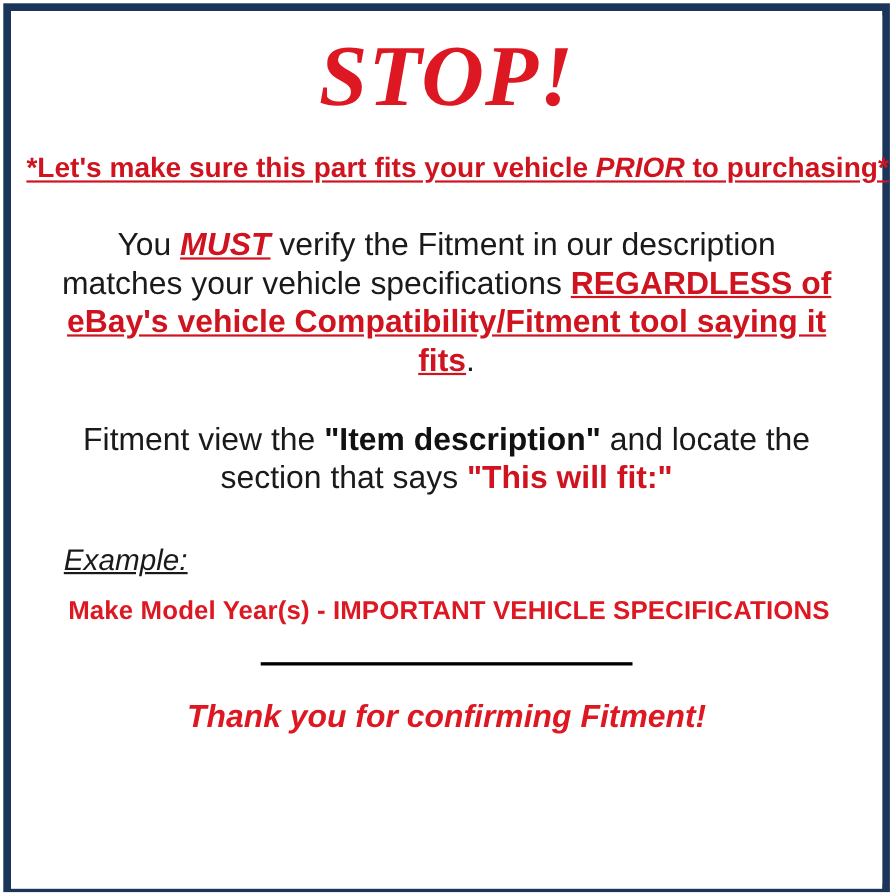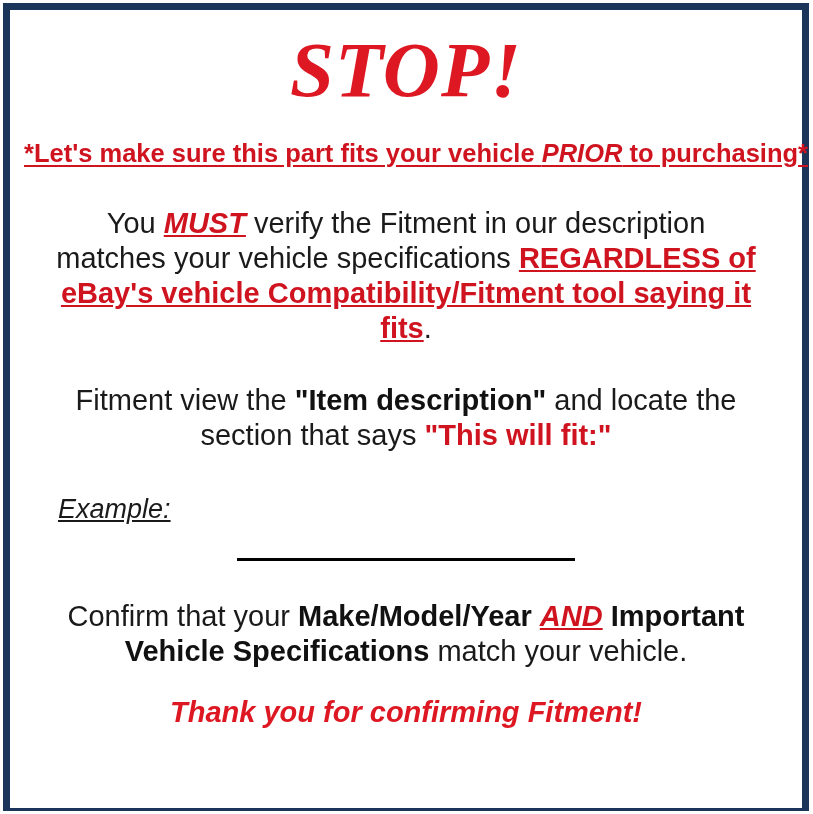--- a/index.html
+++ b/index.html
@@ -176,26 +176,26 @@
       <div class="subtitle"><span>*Let's make sure this part fits your vehicle </span><span class="i">PRIOR</span><span> to purchasing*</span></div>
 
       <div class="para para-1"><span>You </span><span class="em-red-u-i">MUST</span><span> verify the Fitment in our description matches your vehicle specifications </span><span class="em-red-u">REGARDLESS of eBay's vehicle Compatibility/Fitment tool saying it fits</span><span>.</span></div>
 
       <div class="para para-2"><span>Fitment view the </span><span class="em-black-b">"Item description"</span><span> and locate the section that says </span><span class="em-red-b">"This will fit:"</span></div>
 
       <div class="example-block">
         <div>
           <span class="example-label">Example:</span>
         </div>
+        <div class="example-spec">Make Model Year(s) - IMPORTANT VEHICLE SPECIFICATIONS</div>
       </div>
 
       <div class="divider-wrap">
         <span class="divider"></span>
       </div>
 
-      <div class="para para-3"><span>Confirm that your </span><span class="em-black-b">Make/Model/Year</span><span> </span><span class="em-red-u-i">AND</span><span> </span><span class="em-black-b">Important Vehicle Specifications</span><span> match your vehicle.</span></div>
 
 
       <div class="thanks">Thank you for confirming Fitment!</div>
 
     </div>
   </div>
 </div>
 
 </body></html>

